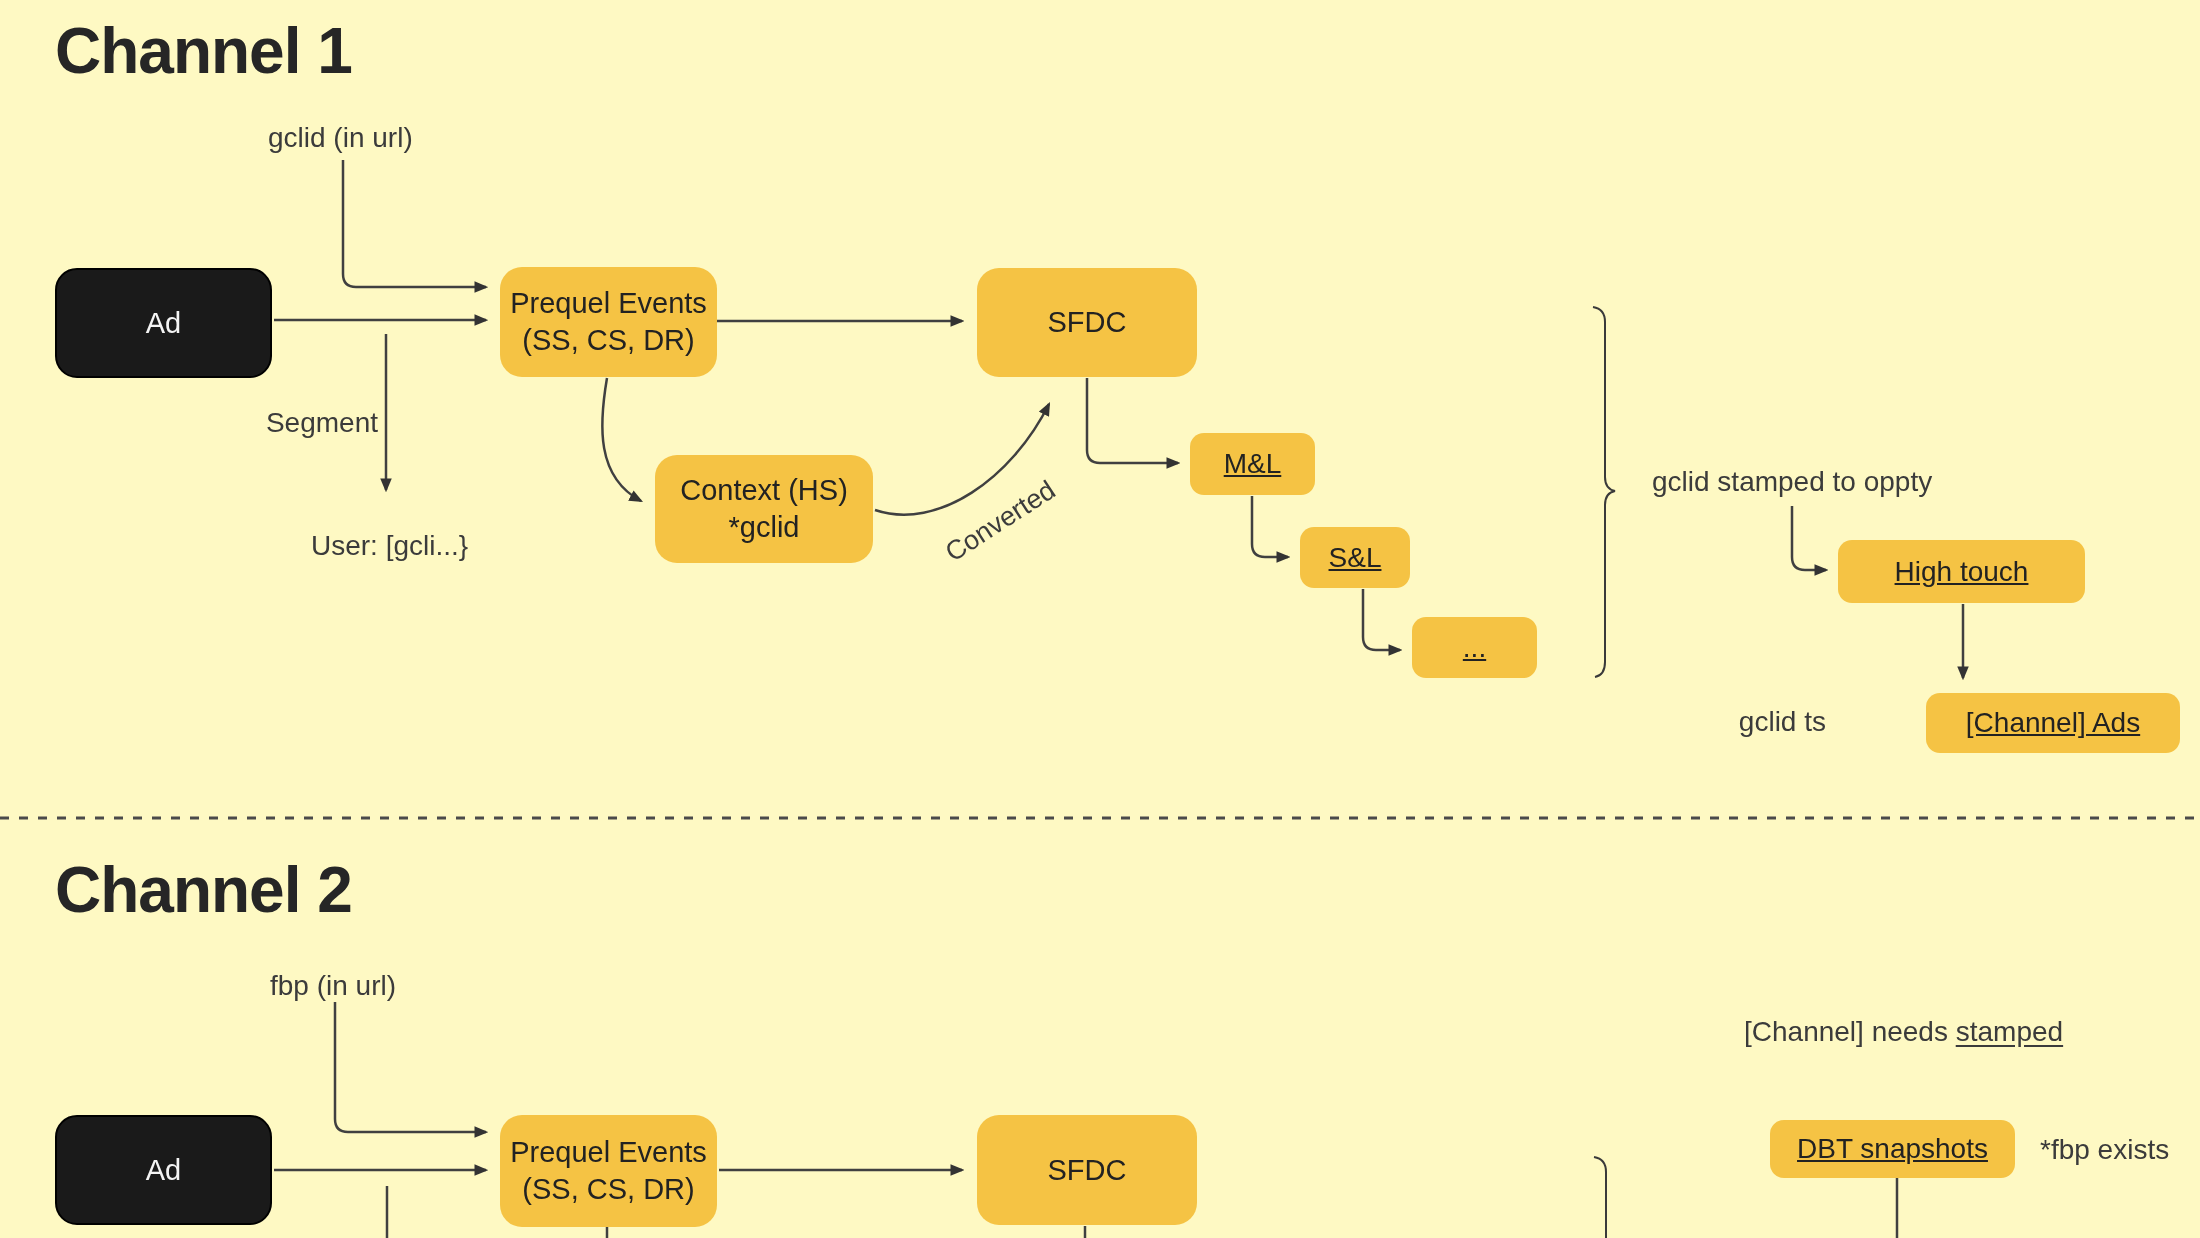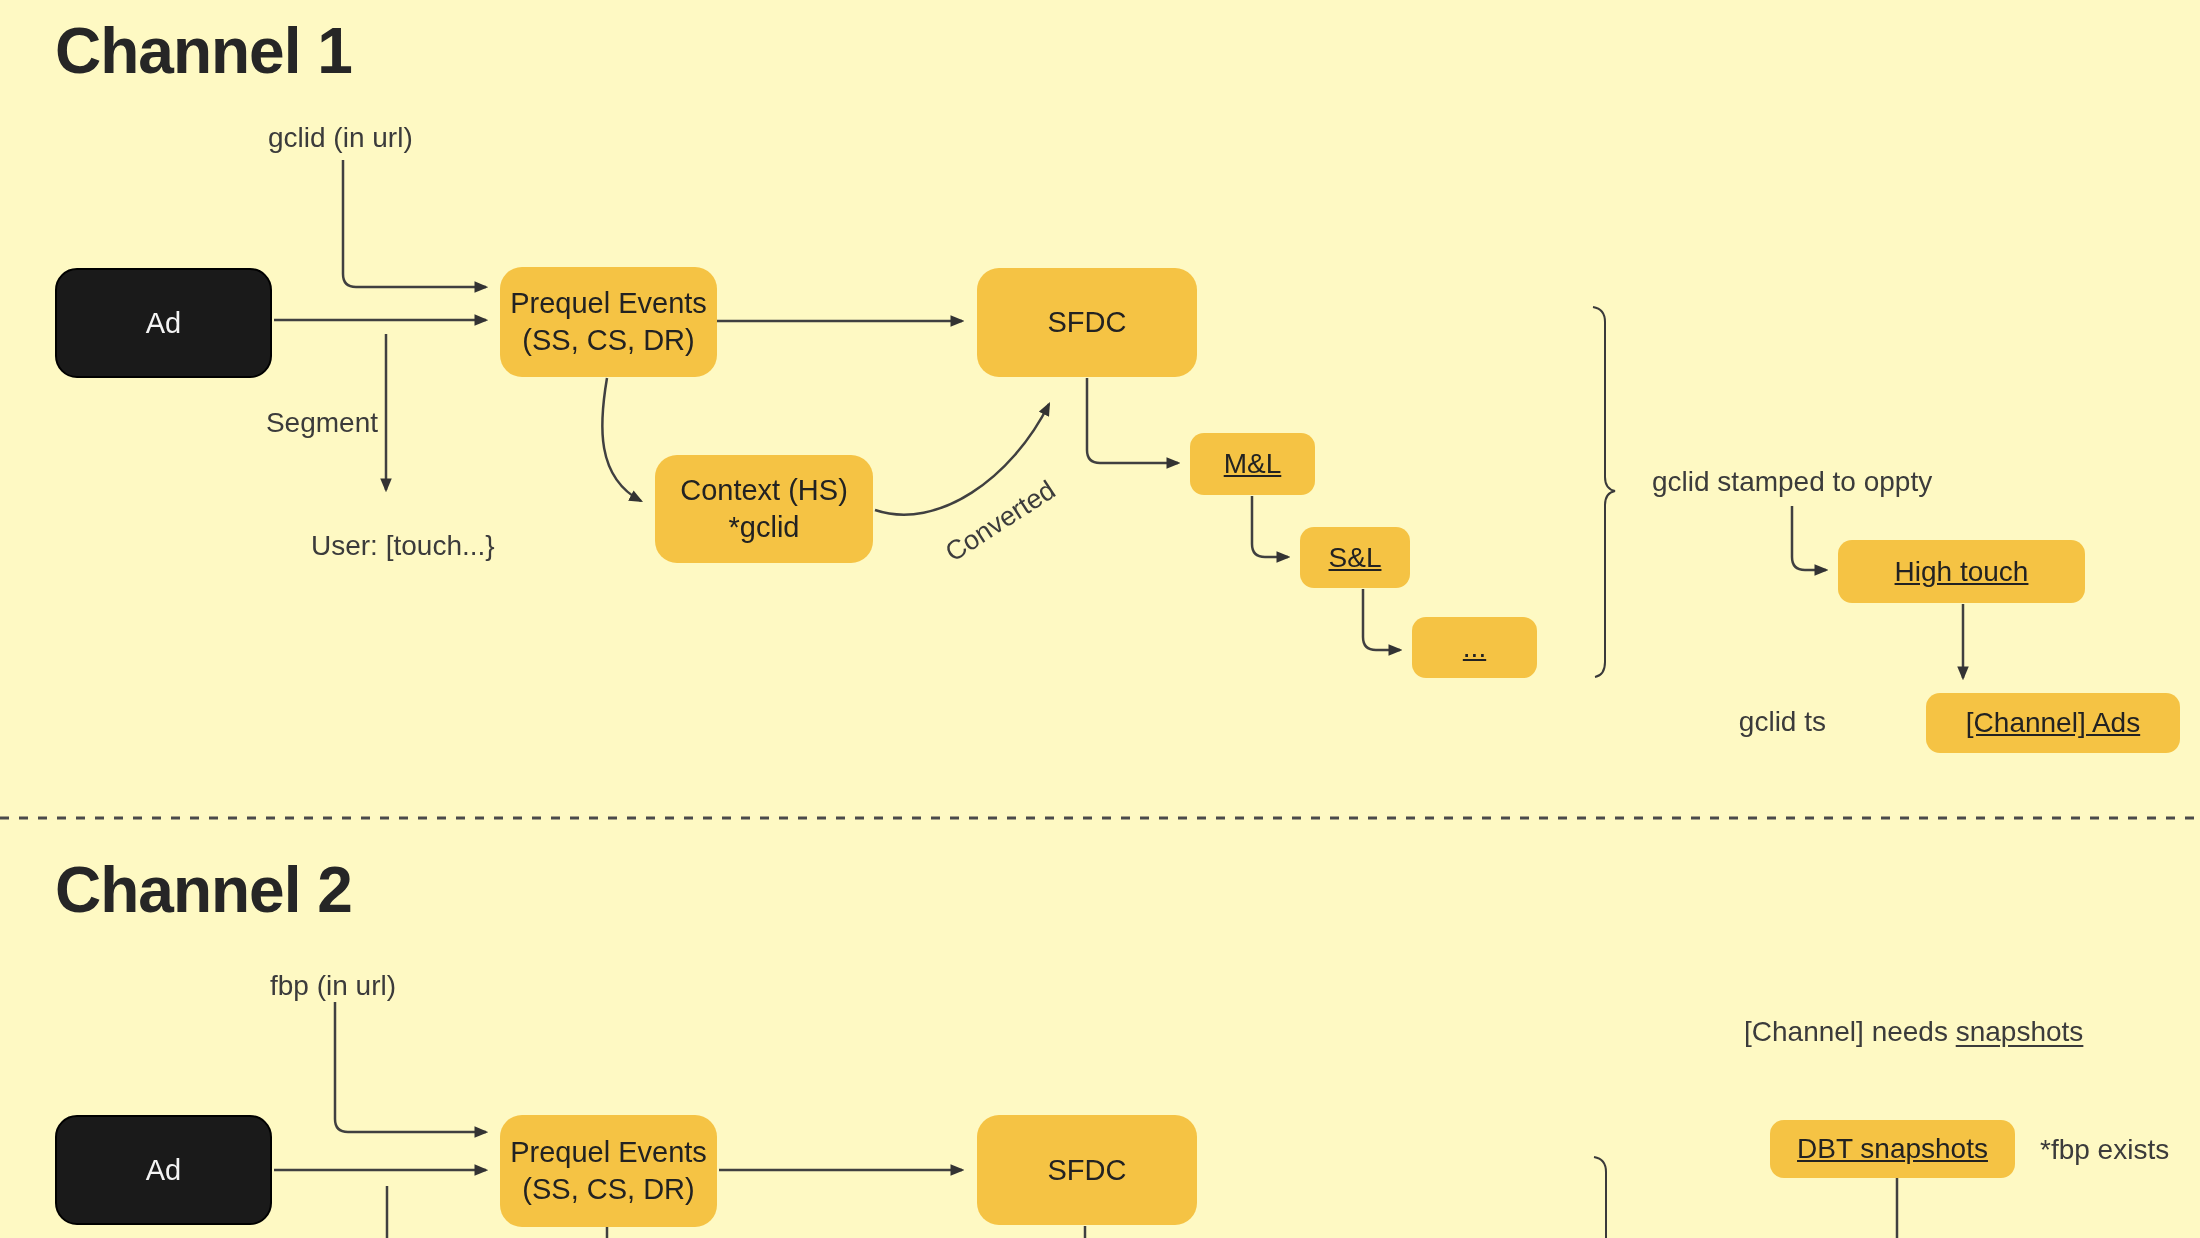--- a/index.html
+++ b/index.html
@@ -76,21 +76,21 @@
     <div>Prequel Events</div>
     <div>(SS, CS, DR)</div>
   </div>
 
   <div class="node" style="left:977px;top:268px;width:220px;height:109px;">
     <div>SFDC</div>
   </div>
 
   <div class="lbl alignr" style="left:240px;top:407px;width:138px;">Segment</div>
 
-  <div class="lbl" style="left:311px;top:530px;">User: [touch...}</div>
+  <div class="lbl" style="left:311px;top:530px;">User: [gcli...}</div>
 
   <div class="node" style="left:655px;top:455px;width:218px;height:108px;">
     <div>Context (HS)</div>
     <div>*gclid</div>
   </div>
 
   <div class="lbl rot" style="left:928px;top:506px;width:145px;text-align:center;font-size:27px;color:#3c3c3c;">Converted</div>
 
   <div class="node small" style="left:1190px;top:433px;width:125px;height:62px;">
     <div>M&amp;L</div>
@@ -114,21 +114,21 @@
 
   <div class="node small" style="left:1926px;top:693px;width:254px;height:60px;align-items:center;">
     <div>[Channel] Ads</div>
   </div>
 
   <div class="section-title" style="left:55px;top:853px;">Channel 2</div>
 
   <div class="lbl" style="left:270px;top:970px;">fbp (in url)</div>
 
   <div class="lbl" style="left:1744px;top:1016px;">
-    <span>[Channel] needs </span><span class="underline">snapshots</span>
+    <span>[Channel] needs </span><span class="underline">stamped</span>
   </div>
 
   <div class="node dark" style="left:55px;top:1115px;width:217px;height:110px;">
     <div>Ad</div>
   </div>
 
   <div class="node" style="left:500px;top:1115px;width:217px;height:112px;">
     <div>Prequel Events</div>
     <div>(SS, CS, DR)</div>
   </div>

